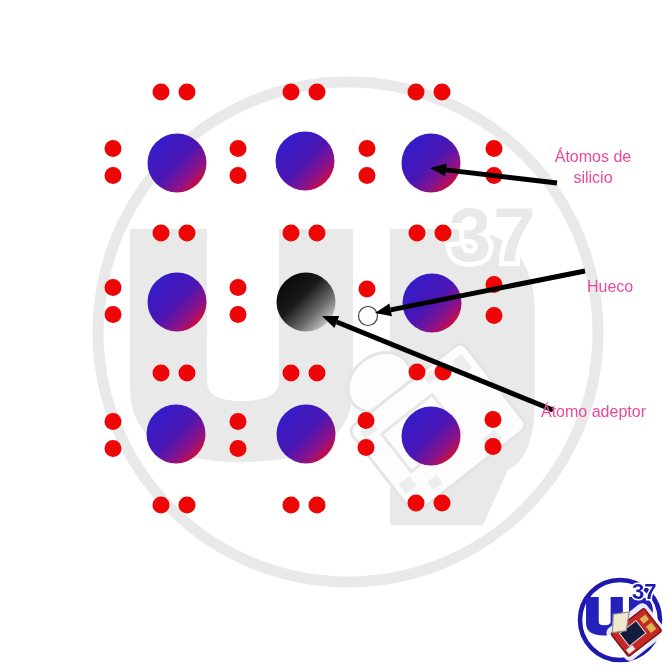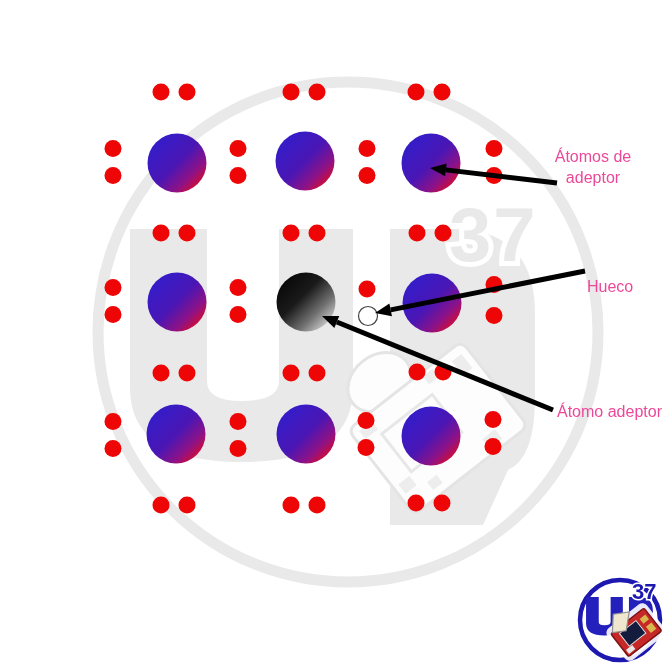--- a/index.html
+++ b/index.html
@@ -2,21 +2,21 @@
 <html><head>
 <meta charset="utf-8">
 <style>
   html,body{margin:0;padding:0;background:#fff;}
   body{width:667px;height:667px;overflow:hidden;font-family:"Liberation Sans",sans-serif;}
   .stage{position:relative;width:667px;height:667px;background:#fff;overflow:hidden;}
   svg{position:absolute;left:0;top:0;}
   .label{position:absolute;color:#ec4899;font-size:16px;line-height:21px;white-space:nowrap;}
   #label-silicon{left:533px;top:146px;width:120px;text-align:center;white-space:normal;}
   #label-hueco{left:587px;top:276px;}
-  #label-adeptor{left:557px;top:401px;}
+  #label-adeptor{left:541px;top:401px;}
   .wm-fill{fill:#e9e9e9;}
   .wm-ring{fill:none;stroke:#e9e9e9;stroke-width:11;}
   .wm-num{font-family:"Liberation Sans",sans-serif;font-size:76px;font-weight:bold;fill:#e9e9e9;
           stroke:#ffffff;stroke-width:10;paint-order:stroke;letter-spacing:2px;}
   .wm-pcb{fill:#fdfdfd;stroke:#e4e4e4;stroke-width:3;}
   .wm-pcb2{fill:none;stroke:#e7e7e7;stroke-width:3;}
   .wm-chip{fill:#ededed;}
   .logo-ring{fill:#ffffff;stroke:#1c18b0;stroke-width:4.5;}
   .logo-fill{fill:#2420bc;}
   .logo-num{font-family:"Liberation Sans",sans-serif;font-size:22px;font-weight:bold;fill:#1c18b0;
@@ -150,17 +150,17 @@
         <rect x="11" y="-8" width="7" height="6" fill="#d8b84e"></rect>
         <rect x="11" y="2" width="7" height="8" fill="#d8b84e"></rect>
         <rect x="-19" y="8" width="8" height="5" fill="#e8e8e8"></rect>
         <polygon points="-19,-14 -7,-28 7,-20 -7,-7" fill="#f0e7cf" stroke="#909090" stroke-width="1.2"></polygon>
       </g>
     </g>
   </svg>
 
   <div class="label" id="label-silicon">
     <div>Átomos de</div>
-    <div>adeptor</div>
+    <div>silicio</div>
   </div>
   <div class="label" id="label-hueco">Hueco</div>
   <div class="label" id="label-adeptor">Átomo adeptor</div>
 </div>
 
 </body></html>

